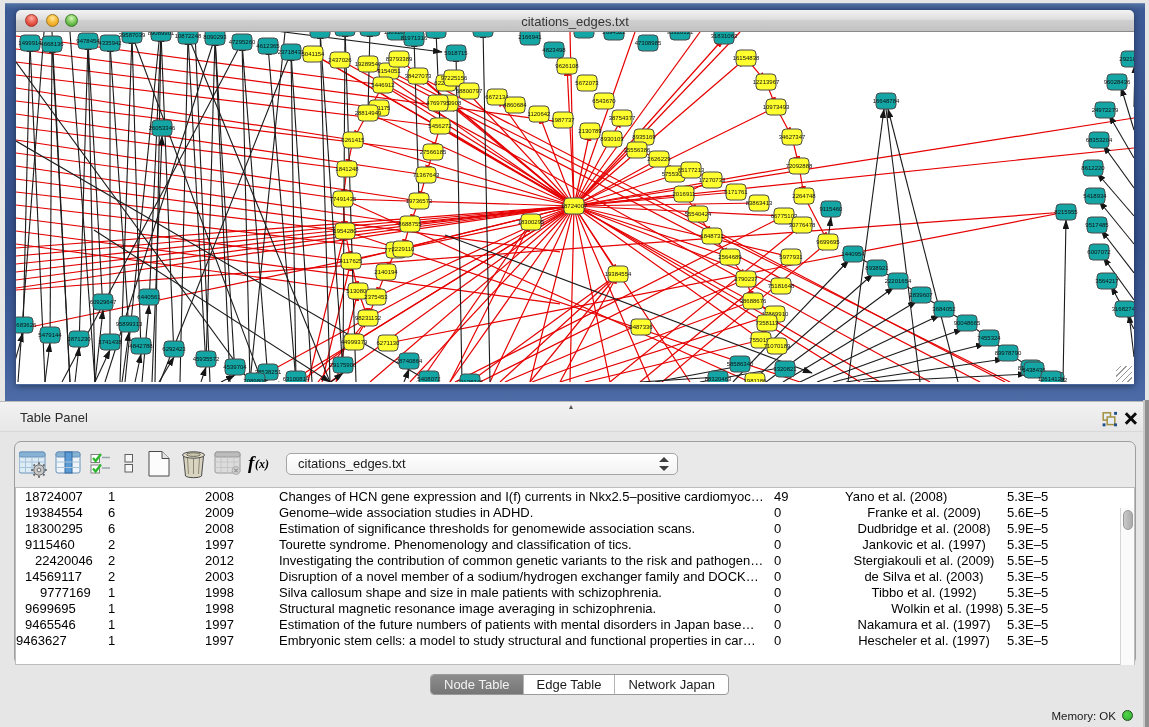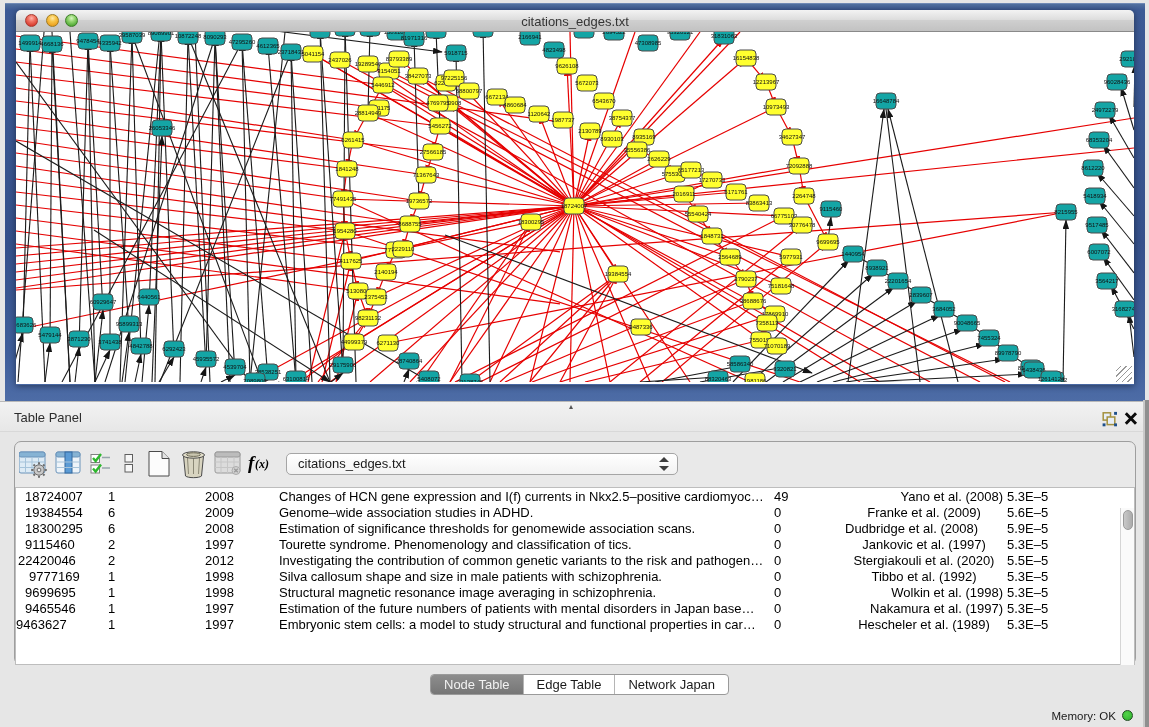--- a/index.html
+++ b/index.html
@@ -7,21 +7,21 @@
 .tbar{position:absolute;left:0;top:0;width:100%;height:22px;border-radius:5px 5px 0 0;background:linear-gradient(180deg,#f3f3f3 0,#dcdcdc 48%,#cfcfcf 50%,#c2c2c2 100%);border-bottom:1px solid #8a8a8a}
 .tbar .ttl{position:absolute;left:0;right:0;top:4px;text-align:center;font-size:13px;color:#353535}
 .tl{position:absolute;top:4px;width:13px;height:13px;border-radius:50%}
 .tl.r{left:9px;background:radial-gradient(circle at 50% 30%,#ffb3ab 0,#f07364 35%,#d93f31 75%,#c03327 100%);border:1px solid #a83a31}
 .tl.y{left:30px;background:radial-gradient(circle at 50% 30%,#ffe9a8 0,#f8c64a 35%,#eda321 75%,#d28f1c 100%);border:1px solid #9e7b23}
 .tl.g{left:49px;background:radial-gradient(circle at 50% 30%,#d7f5c2 0,#94d671 35%,#55ad3a 75%,#44962c 100%);border:1px solid #3d7d2a}
 .cv{position:absolute;left:0;top:22px;width:1118px;height:352px;background:#fff;overflow:hidden}
 .grip{position:absolute;right:2px;bottom:2px;width:16px;height:16px;background:
  repeating-linear-gradient(135deg,transparent 0,transparent 3px,#999 3px,#999 4px)}
 .tp-hd{position:absolute;left:0;top:401px;width:1149px;height:31px;background:linear-gradient(#f2f2f2,#e7e7e7);border-top:1px solid #b9b9b9;border-bottom:1px solid #d8d8d8}
-.tp-hd .t{position:absolute;left:14px;top:8px;font-size:13px;color:#2d2d2d}
+.tp-hd .t{position:absolute;left:20px;top:8px;font-size:13px;color:#2d2d2d}
 .panel{position:absolute;left:14px;top:441px;width:1122px;height:224px;background:#e9e9e9;border:1px solid #9e9e9e;border-radius:7px}
 .tab-row{position:absolute;left:0;top:666px;width:1149px;height:61px;background:#e6e6e6}
 .seg{position:absolute;left:430px;top:8px;height:21px;display:flex;border:1px solid #9a9a9a;border-radius:4px;overflow:hidden;background:#fff}
 .seg div{font-size:13px;line-height:19px;padding:0 13px;color:#1a1a1a;border-right:1px solid #b5b5b5}
 .seg div:last-child{border-right:none}
 .seg .on{background:linear-gradient(#8d8d8d,#767676);color:#f2f2f2}
 .mem{position:absolute;right:33px;top:710px;font-size:11.5px;color:#1a1a1a}
 .dot{position:absolute;right:16px;top:710px;width:11px;height:11px;border-radius:50%;background:radial-gradient(circle at 42% 35%,#55d44b 0,#3cbe38 60%,#2da42c 100%);border:1.5px solid #1f4d1f}
 
 .tools{position:absolute;left:4px;top:4px;width:1114px;height:36px}
@@ -1000,61 +1000,70 @@
           <col style="width:158px">
           <col style="width:89px">
         </colgroup>
       <tbody>
 <tr>
             <td style="padding-left:9px">18724007</td>
             <td style="padding-left:6px">1</td>
             <td style="padding-left:7px">2008</td>
             <td style="padding-left:6px">Changes of HCN gene expression and I(f) currents in Nkx2.5–positive cardiomyoc…</td>
             <td>49</td>
-            <td style="text-align:right;padding:0">Yano et al. (2008)</td>
+            <td style="text-align:left;padding:0">Yano et al. (2008)</td>
             <td style="padding-left:4px">5.3E–5</td>
           </tr>
 <tr>
             <td style="padding-left:9px">19384554</td>
             <td style="padding-left:6px">6</td>
             <td style="padding-left:7px">2009</td>
             <td style="padding-left:6px">Genome–wide association studies in ADHD.</td>
             <td>0</td>
             <td style="text-align:center;padding:0">Franke et al. (2009)</td>
             <td style="padding-left:4px">5.6E–5</td>
           </tr>
 <tr>
             <td style="padding-left:9px">18300295</td>
             <td style="padding-left:6px">6</td>
             <td style="padding-left:7px">2008</td>
             <td style="padding-left:6px">Estimation of significance thresholds for genomewide association scans.</td>
             <td>0</td>
-            <td style="text-align:left;padding:0">Dudbridge et al. (2008)</td>
+            <td style="text-align:center;padding:0">Dudbridge et al. (2008)</td>
             <td style="padding-left:4px">5.9E–5</td>
           </tr>
 <tr>
             <td style="padding-left:9px">9115460</td>
             <td style="padding-left:6px">2</td>
             <td style="padding-left:7px">1997</td>
             <td style="padding-left:6px">Tourette syndrome. Phenomenology and classification of tics.</td>
             <td>0</td>
             <td style="text-align:center;padding:0">Jankovic et al. (1997)</td>
             <td style="padding-left:4px">5.3E–5</td>
           </tr>
 <tr>
-            <td style="padding-left:2px">22420046</td>
+            <td style="padding-left:19px">22420046</td>
             <td style="padding-left:6px">2</td>
             <td style="padding-left:7px">2012</td>
             <td style="padding-left:6px">Investigating the contribution of common genetic variants to the risk and pathogen…</td>
             <td>0</td>
-            <td style="text-align:center;padding:0">Stergiakouli et al. (2020)</td>
+            <td style="text-align:center;padding:0">Stergiakouli et al. (2009)</td>
             <td style="padding-left:4px">5.5E–5</td>
           </tr>
 <tr>
-            <td style="padding-left:13px">9777169</td>
+            <td style="padding-left:9px">14569117</td>
+            <td style="padding-left:6px">2</td>
+            <td style="padding-left:7px">2003</td>
+            <td style="padding-left:6px">Disruption of a novel member of a sodium/hydrogen exchanger family and DOCK…</td>
+            <td>0</td>
+            <td style="text-align:center;padding:0">de Silva et al. (2003)</td>
+            <td style="padding-left:4px">5.3E–5</td>
+          </tr>
+<tr>
+            <td style="padding-left:24px">9777169</td>
             <td style="padding-left:6px">1</td>
             <td style="padding-left:7px">1998</td>
             <td style="padding-left:6px">Silva callosum shape and size in male patients with schizophrenia.</td>
             <td>0</td>
             <td style="text-align:center;padding:0">Tibbo et al. (1992)</td>
             <td style="padding-left:4px">5.3E–5</td>
           </tr>
 <tr>
             <td style="padding-left:9px">9699695</td>
             <td style="padding-left:6px">1</td>
@@ -1063,30 +1072,30 @@
             <td>0</td>
             <td style="text-align:right;padding:0">Wolkin et al. (1998)</td>
             <td style="padding-left:4px">5.3E–5</td>
           </tr>
 <tr>
             <td style="padding-left:9px">9465546</td>
             <td style="padding-left:6px">1</td>
             <td style="padding-left:7px">1997</td>
             <td style="padding-left:6px">Estimation of the future numbers of patients with mental disorders in Japan base…</td>
             <td>0</td>
-            <td style="text-align:right;padding:0">Nakamura et al. (1997)</td>
+            <td style="text-align:center;padding:0">Nakamura et al. (1997)</td>
             <td style="padding-left:4px">5.3E–5</td>
           </tr>
 <tr>
             <td style="padding-left:0">9463627</td>
             <td style="padding-left:6px">1</td>
             <td style="padding-left:7px">1997</td>
             <td style="padding-left:6px">Embryonic stem cells: a model to study structural and functional properties in car…</td>
             <td>0</td>
-            <td style="text-align:center;padding:0">Hescheler et al. (1989)</td>
+            <td style="text-align:center;padding:0">Hescheler et al. (1997)</td>
             <td style="padding-left:4px">5.3E–5</td>
           </tr>
     </tbody>
       </table>
     <div class="sb">
         <div class="th"></div>
       </div>
   </div>
 </div>
 <div class="tab-row">

